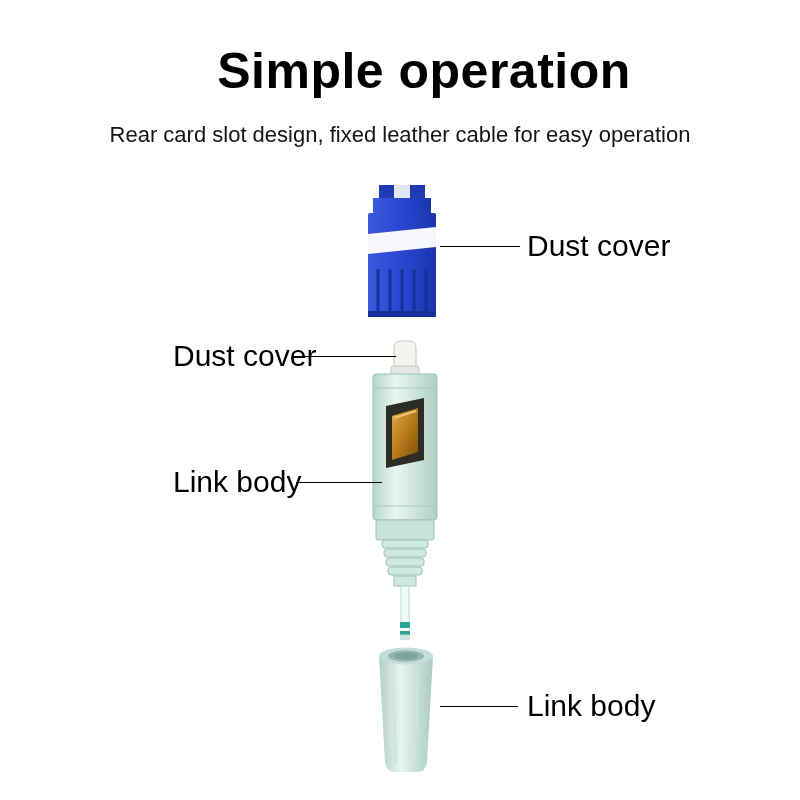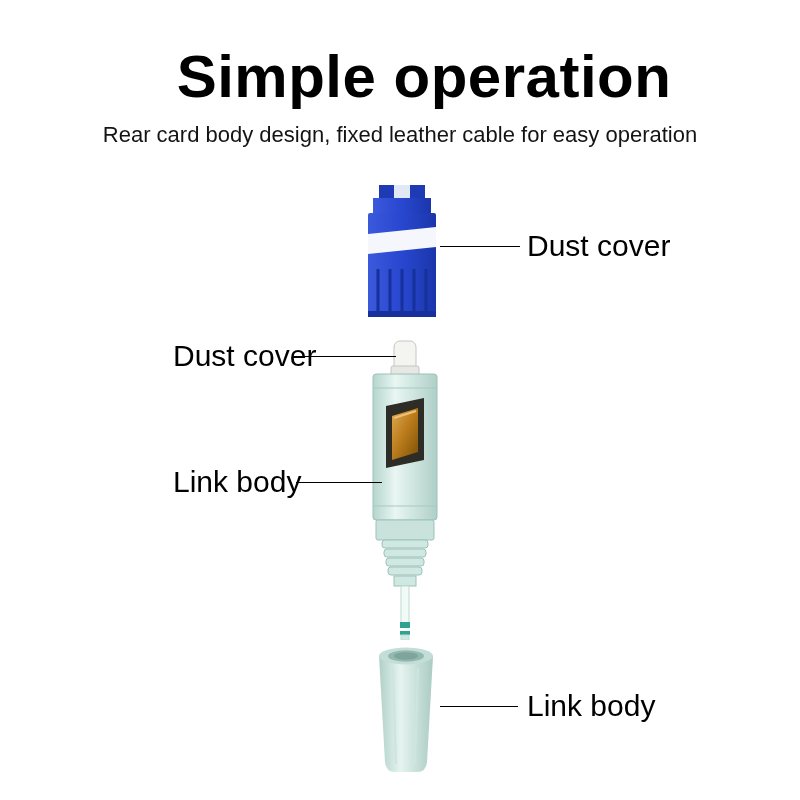--- a/index.html
+++ b/index.html
@@ -13,21 +13,21 @@
     background: #ffffff;
     overflow: hidden;
     margin: 0 auto;
   }
 
   .title {
     position: absolute;
     top: 42px; left: 0;
     width: 100%;
     text-align: center;
-    font-size: 60px;
+    font-size: 50px;
     font-weight: 700;
     letter-spacing: 0.5px;
     color: #000;
     padding-left: 48px;
   }
 
   .subtitle {
     position: absolute;
     top: 122px; left: 0;
     width: 100%;
@@ -69,21 +69,21 @@
   .label-2 { left: 173px; top: 344px; }
   .label-3 { left: 173px; top: 470px; }
   .label-4 { left: 527px; top: 694px; }
 </style>
 </head>
 <body>
 
 <div class="canvas">
 
   <h1 class="title">Simple operation</h1>
-  <p class="subtitle">Rear card body design, fixed leather cable for easy operation</p>
+  <p class="subtitle">Rear card slot design, fixed leather cable for easy operation</p>
 
   <svg class="part blue-connector" viewBox="0 0 70 140">
     <defs>
       <linearGradient id="blu" x1="0" y1="0" x2="1" y2="0">
         <stop offset="0" stop-color="#3a59dc"></stop>
         <stop offset="0.5" stop-color="#2847cf"></stop>
         <stop offset="1" stop-color="#1b36ab"></stop>
       </linearGradient>
     </defs>
     <rect x="12" y="2" width="46" height="15" fill="#1e3bb5"></rect>

